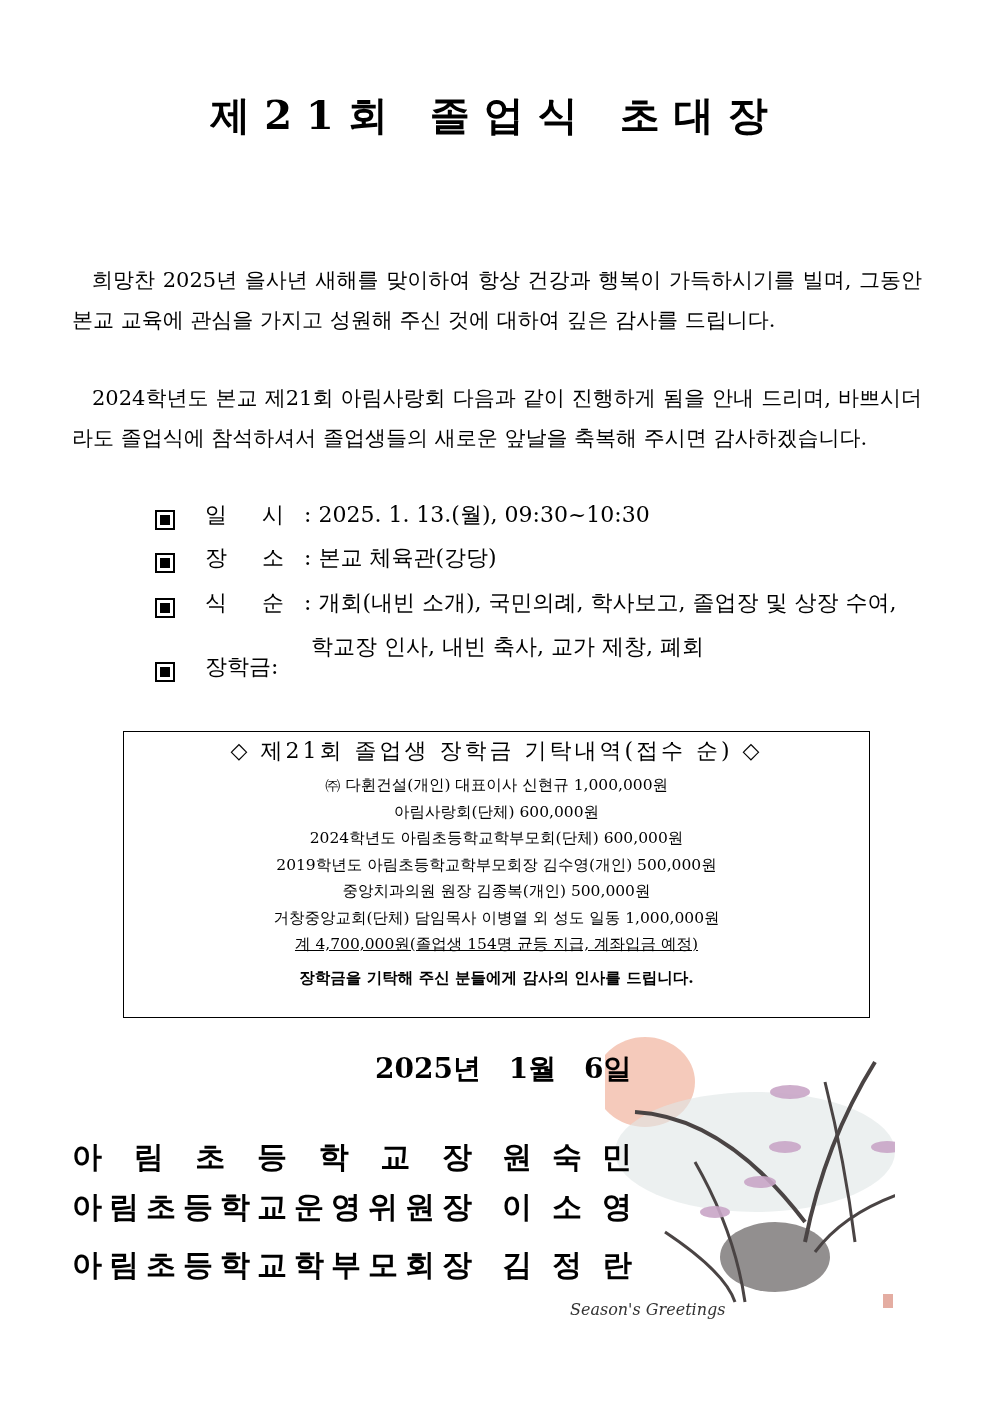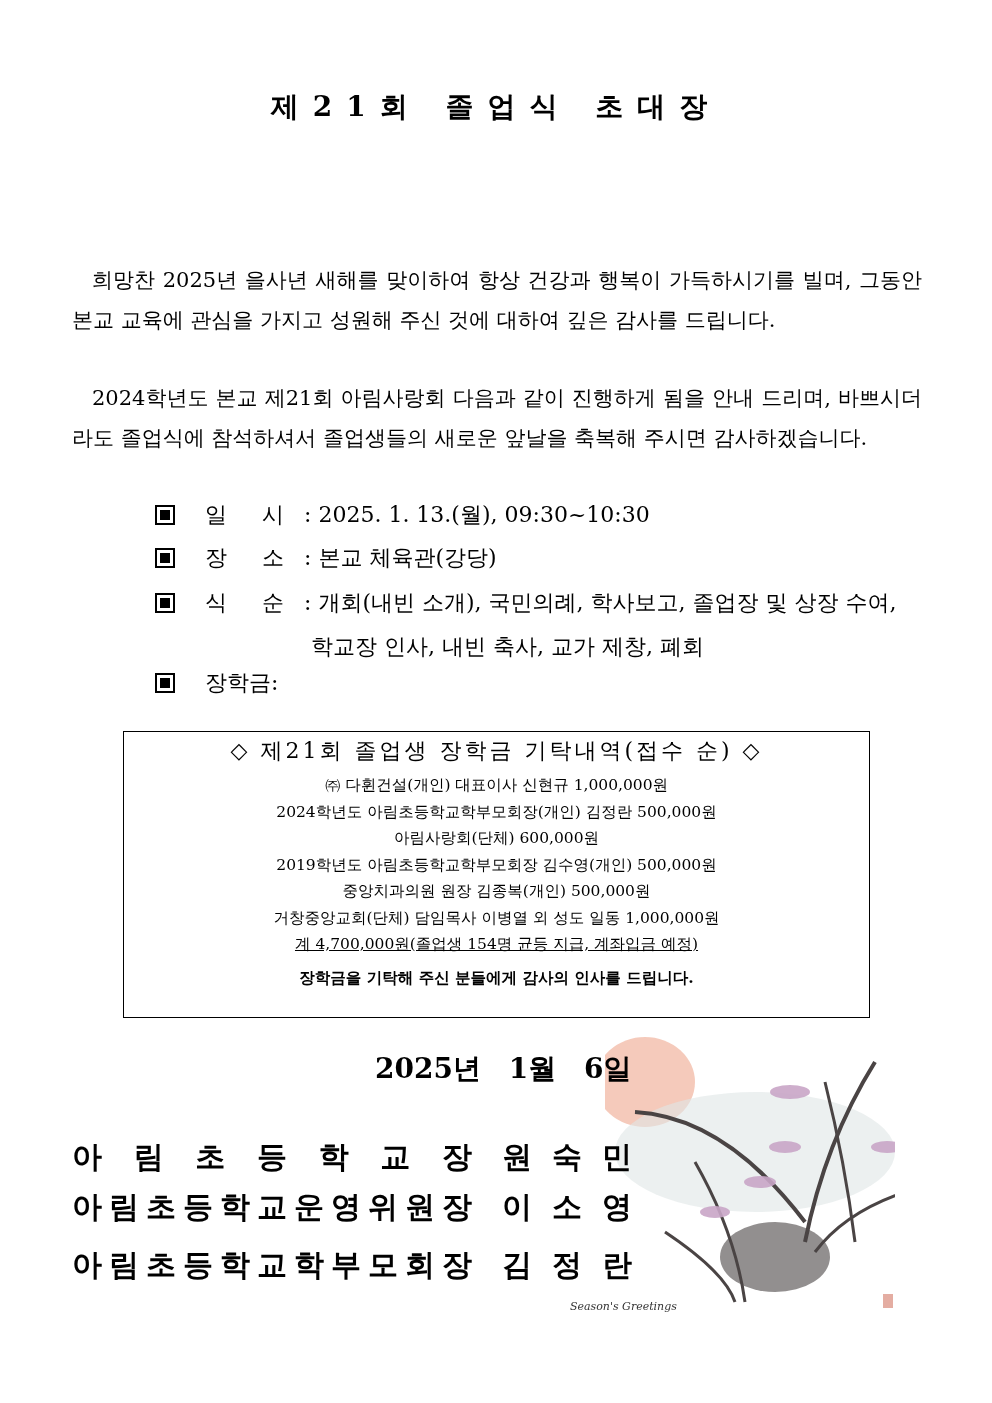--- a/index.html
+++ b/index.html
@@ -1,37 +1,37 @@
 <!DOCTYPE html>
 <html><head>
 <meta charset="utf-8">
 <style>
   html, body { margin:0; padding:0; background:#ffffff; }
   body { width:992px; height:1403px; position:relative; overflow:hidden; font-family:"DejaVu Serif", serif; color:#000; }
-  .title { position:absolute; top:88px; left:0; width:992px; text-align:center; font-size:28px; font-weight:bold; letter-spacing:14px; }
+  .title { position:absolute; top:88px; left:0; width:992px; text-align:center; font-size:40px; font-weight:bold; letter-spacing:14px; }
   .para { position:absolute; left:72px; width:850px; font-size:21px; line-height:40px; text-align:justify; }
   .p1 { top:220px; }
   .p2 { top:338px; }
   .indent { text-indent:20px;margin-top:40px; }
-  .item { position:absolute; left:155px; font-size:22px; display:flex; align-items:center; }
+  .item { position:absolute; left:155px; font-size:22px; display:flex; align-items:flex-end; }
   .bullet { width:16px; height:16px; border:2px solid #000; display:inline-block; position:relative; margin-right:30px; }
   .bullet::after { content:""; position:absolute; left:3px; top:3px; width:10px; height:10px; background:#000; }
   .lbl { letter-spacing:14px; margin-right:6px; }
   .box { position:absolute; left:123px; top:731px; width:745px; height:285px; border:1.5px solid #000; text-align:center; }
   .box-title { font-size:22px; margin-top:4px; letter-spacing:3px; }
   .box-line { font-size:15.5px; line-height:26.5px; }
   .box-first { margin-top:6px; }
   .under { text-decoration:underline; }
   .thanks { font-weight:bold; font-size:15.5px; margin-top:10px; }
   .date { position:absolute; top:1050px; left:375px; font-size:28px; font-weight:bold; word-spacing:18px; }
   .sig { position:absolute; left:72px; font-size:30px; font-weight:bold; display:flex; }
   .sig .org { width:400px; display:flex; justify-content:space-between; }
   .sig .name { margin-left:30px; width:130px; display:flex; justify-content:space-between; }
   .art { position:absolute; left:605px; top:1022px; width:290px; height:300px; }
-  .greet { position:absolute; left:570px; top:1300px; font-family:"DejaVu Serif", serif; font-style:italic; font-size:11px; color:#333; }
+  .greet { position:absolute; left:570px; top:1300px; font-family:"DejaVu Serif", serif; font-style:italic; font-size:16px; color:#333; }
 </style>
 </head>
 <body>
 
 <div class="title">제21회 졸업식 초대장</div>
 
 <div class="para p1 indent">희망찬 2025년 을사년 새해를 맞이하여 항상 건강과 행복이 가득하시기를 빌며, 그동안 본교 교육에 관심을 가지고 성원해 주신 것에 대하여 깊은 감사를 드립니다.</div>
 <div class="para p2 indent">2024학년도 본교 제21회 아림사랑회 다음과 같이 진행하게 됨을 안내 드리며, 바쁘시더라도 졸업식에 참석하셔서 졸업생들의 새로운 앞날을 축복해 주시면 감사하겠습니다.</div>
 
 <div class="item" style="top:500px;">
@@ -45,30 +45,30 @@
   <span>: 본교 체육관(강당)</span>
 </div>
 <div class="item" style="top:588px;">
   <span class="bullet"></span>
   <span class="lbl">식 순</span>
   <span>: 개회(내빈 소개), 국민의례, 학사보고, 졸업장 및 상장 수여,</span>
 </div>
 <div class="item" style="top:632px; left:311px;">
   <span>학교장 인사, 내빈 축사, 교가 제창, 폐회</span>
 </div>
-<div class="item" style="top:668px;">
+<div class="item" style="top:652px;">
   <span class="bullet"></span>
   <span>장학금:</span>
 </div>
 
 <div class="box">
   <div class="box-title">◇ 제21회 졸업생 장학금 기탁내역(접수 순) ◇</div>
   <div class="box-line box-first">㈜ 다휜건설(개인) 대표이사 신현규 1,000,000원</div>
-  <div class="box-line">2024학년도 아림초등학교학부모회장(개인) 김정란 500,000원</div>
   <div class="box-line">아림사랑회(단체) 600,000원</div>
+  <div class="box-line">2024학년도 아림초등학교학부모회(단체) 600,000원</div>
   <div class="box-line">2019학년도 아림초등학교학부모회장 김수영(개인) 500,000원</div>
   <div class="box-line">중앙치과의원 원장 김종복(개인) 500,000원</div>
   <div class="box-line">거창중앙교회(단체) 담임목사 이병열 외 성도 일동 1,000,000원</div>
   <div class="box-line under">계 4,700,000원(졸업생 154명 균등 지급, 계좌입금 예정)</div>
   <div class="thanks">장학금을 기탁해 주신 분들에게 감사의 인사를 드립니다.</div>
 </div>
 
 <div class="art">
   <svg width="290" height="300" viewBox="0 0 290 300">
     <ellipse cx="40" cy="60" rx="50" ry="45" fill="#f2b8a4" opacity="0.75"></ellipse>

